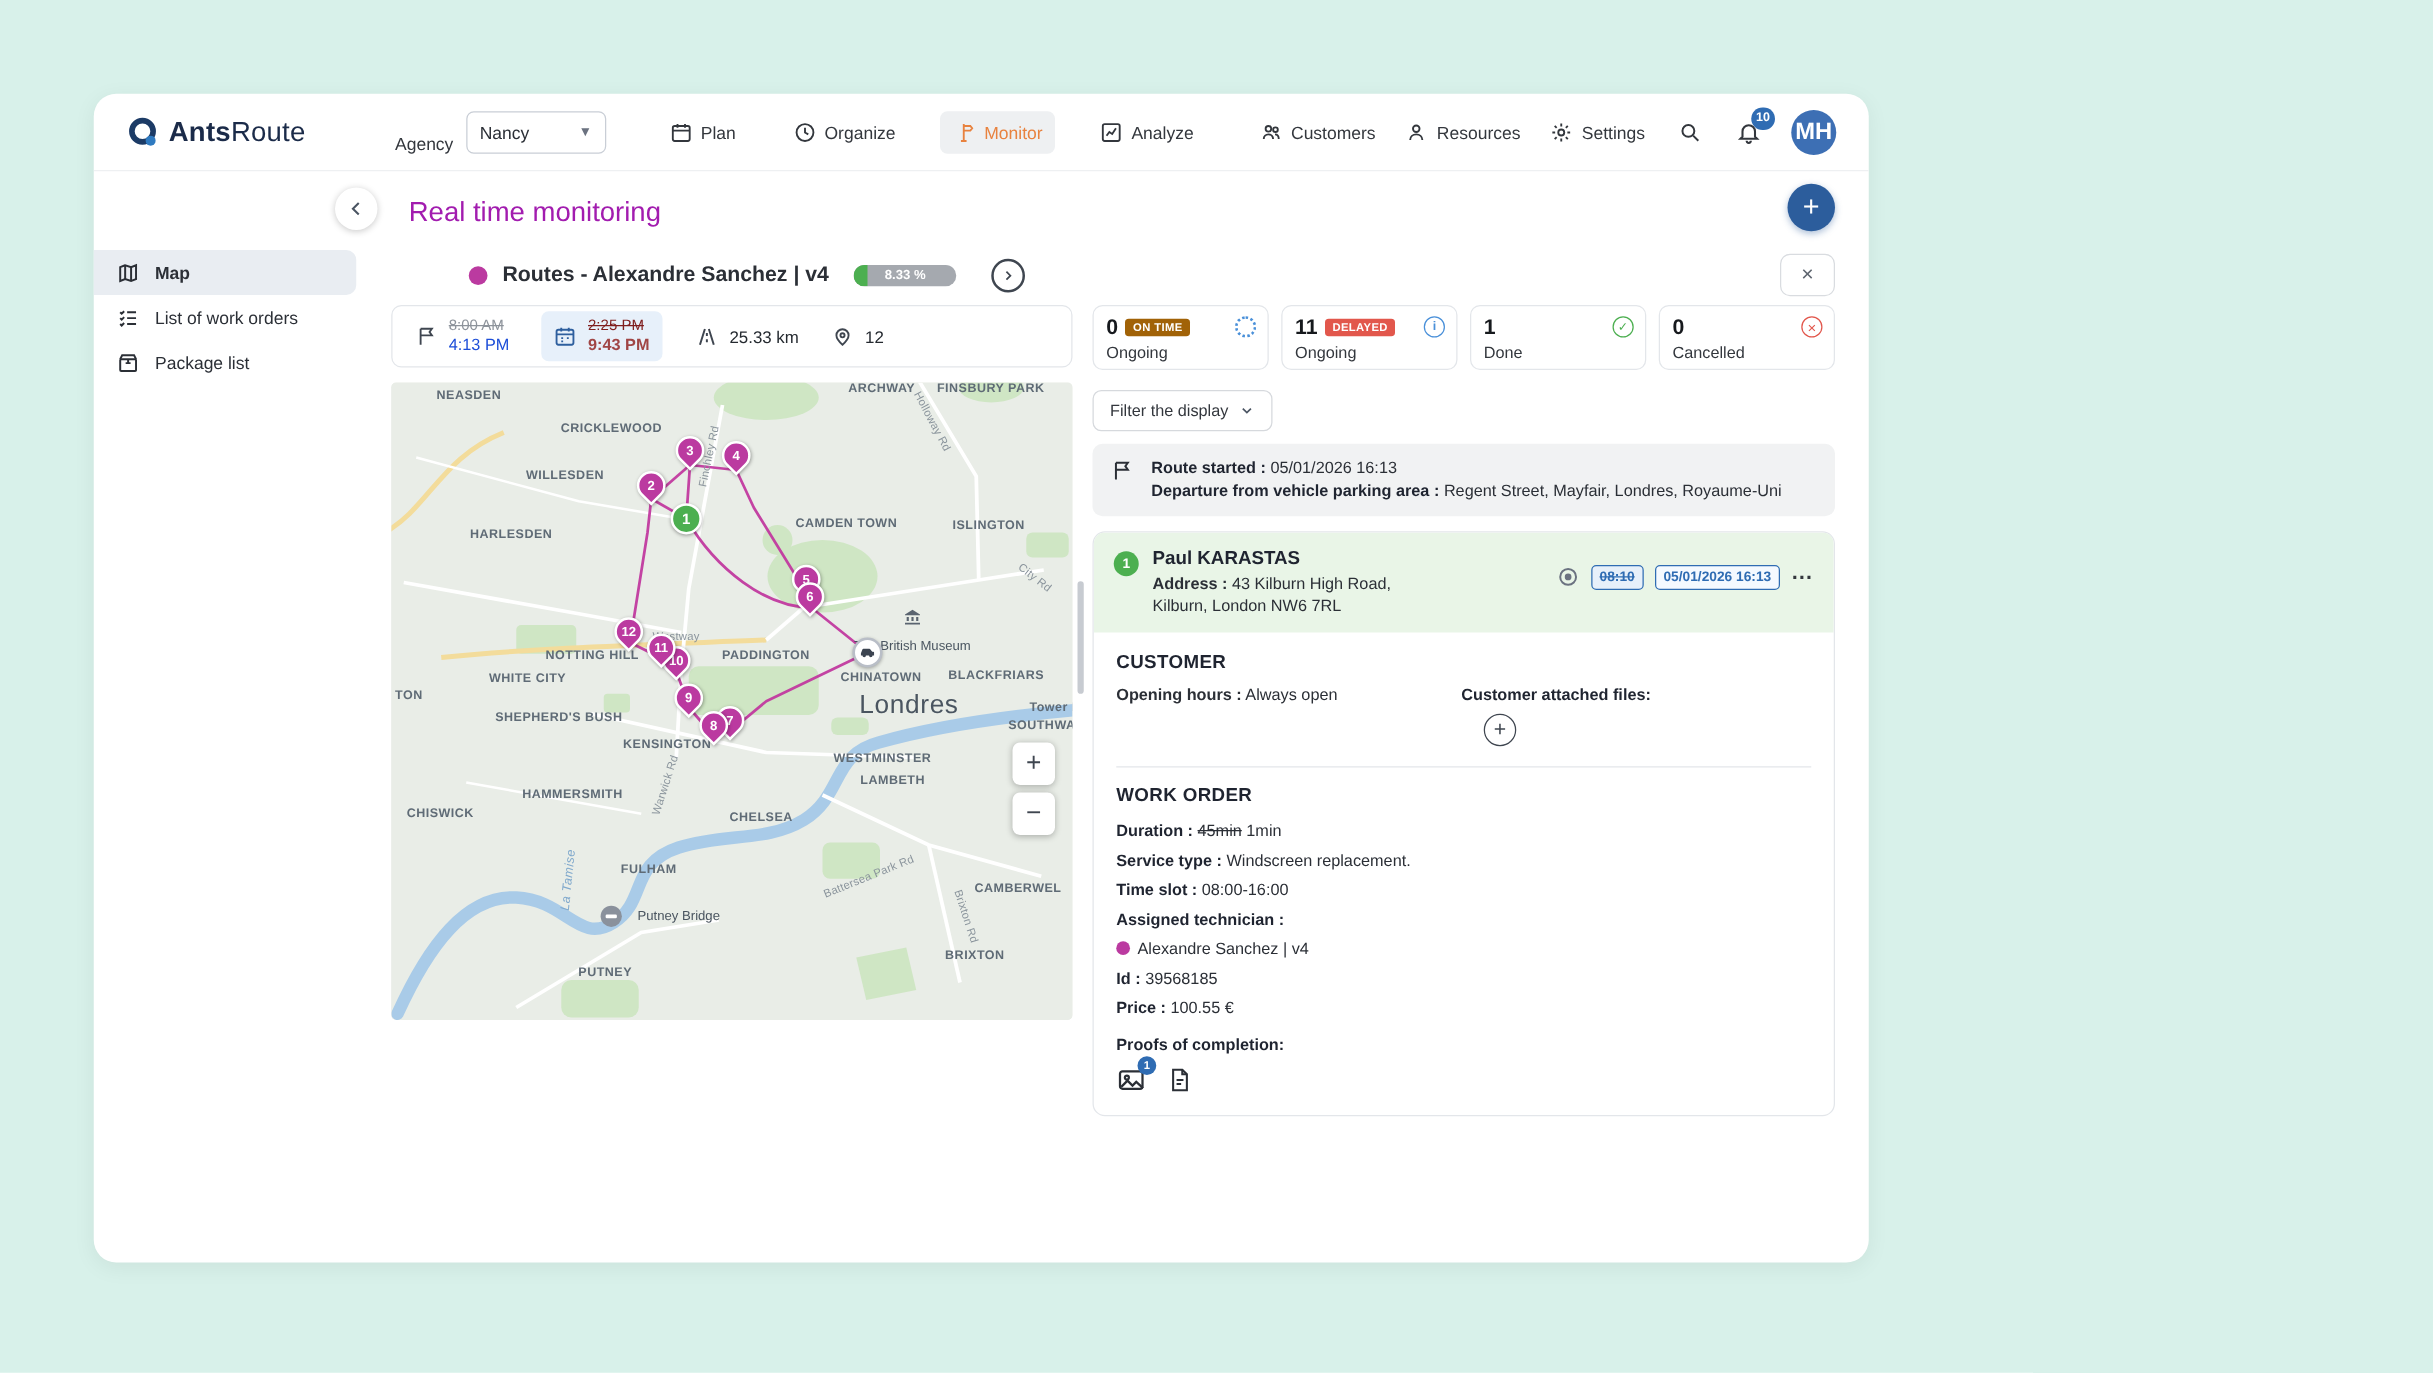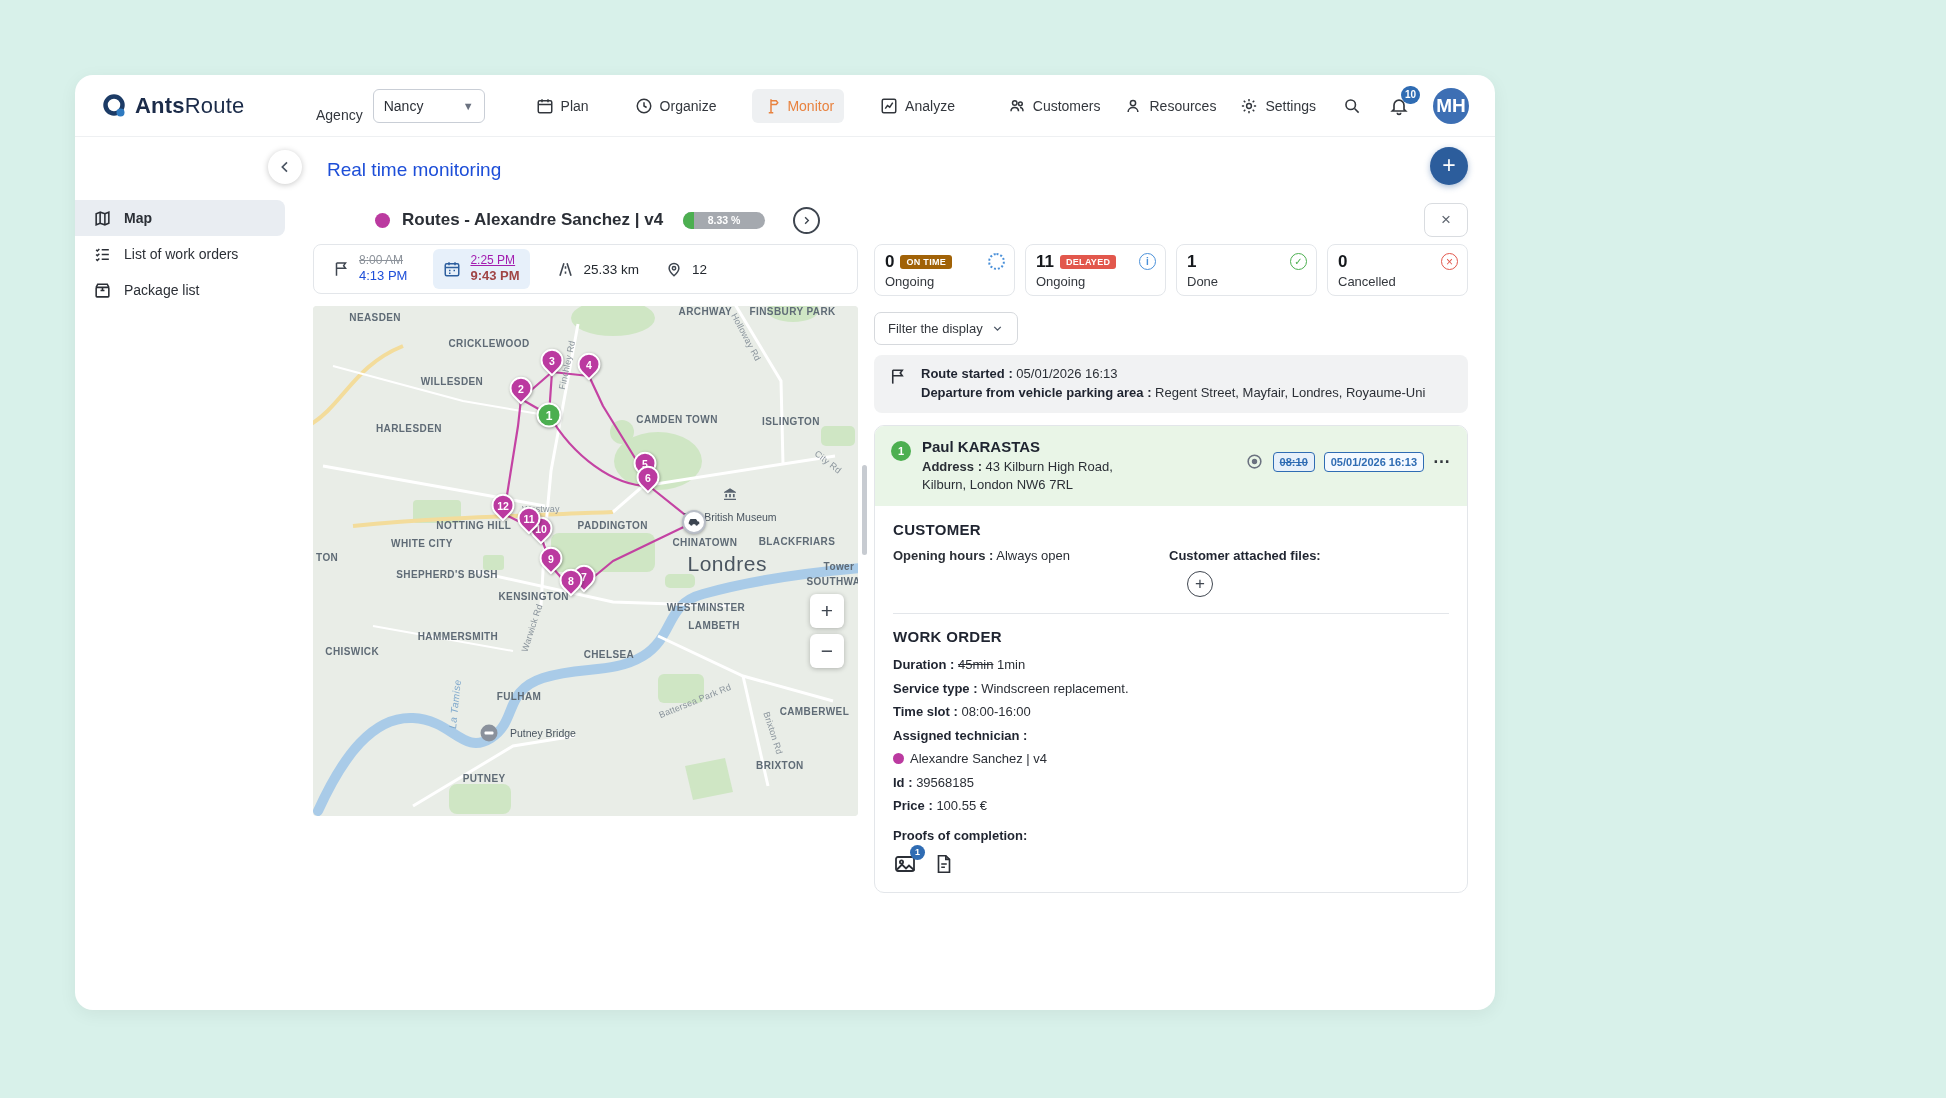--- a/index.html
+++ b/index.html
@@ -34,21 +34,21 @@
   
   .body-row{flex:1;display:flex;min-height:0;}
   .sidebar{flex:0 0 210px;padding-top:63px;}
   .side-item{height:36px;display:flex;align-items:center;gap:12px;padding:0 16px 0 18px;font-size:14px;color:#2b2f36;cursor:pointer;}
   .side-item svg{stroke:#2b2f36;flex:0 0 auto;}
   .side-item.active{background:#e9edf2;border-radius:0 8px 8px 0;font-weight:600;}
   .main{flex:1;position:relative;padding:0 27px 0 28px;min-width:0;}
   .main-header{height:65px;position:relative;display:flex;align-items:center;}
   .back-btn{position:absolute;left:-45px;top:13px;width:34px;height:34px;border-radius:50%;background:#fff;border:none;
     box-shadow:0 1px 6px rgba(0,0,0,.22);cursor:pointer;display:flex;align-items:center;justify-content:center;color:#4b5563;}
-  .page-title{font-size:19px;font-weight:500;color:#1d4ed8;margin-left:14px;}
+  .page-title{font-size:22px;font-weight:500;color:#a21caf;margin-left:14px;}
   .add-btn{position:absolute;right:0;top:10px;width:38px;height:38px;border-radius:50%;background:#2c5d9c;border:none;color:#fff;
     font-size:23px;line-height:1;cursor:pointer;box-shadow:0 2px 6px rgba(44,93,156,.4);display:flex;align-items:center;justify-content:center;padding-bottom:3px;}
 
   .columns{display:flex;gap:16px;position:relative;}
   .left-col{flex:0 0 545px;width:545px;}
   .right-col{flex:1;min-width:0;}
 
   
   .route-header{height:36px;display:flex;align-items:center;gap:12px;margin-bottom:6px;padding-left:62px;}
   .route-dot{width:15px;height:15px;border-radius:50%;background:#bb3aa0;flex:0 0 auto;}
@@ -60,21 +60,21 @@
     display:flex;align-items:center;justify-content:center;color:#3f4650;}
 
   .stats-bar{height:50px;border:1px solid #e3e6ea;border-radius:8px;display:flex;align-items:center;gap:26px;padding:0 18px;}
   .stat{display:flex;align-items:center;gap:9px;}
   .stat svg{stroke:#3f4650;flex:0 0 auto;}
   .stat-times{display:flex;flex-direction:column;line-height:1.25;}
   .old-time{font-size:12px;color:#8d939b;text-decoration:line-through;}
   .new-time{font-size:13px;color:#1d4ed8;}
   .stat.highlight{background:#e7f0fa;border-radius:6px;padding:4px 10px;}
   .stat.highlight svg{stroke:#2e5f9e;}
-  .stat.highlight .old-time{color:#a21caf;text-decoration:underline;}
+  .stat.highlight .old-time{color:#7f1d1d;}
   .stat.highlight .new-time{color:#a04545;font-weight:600;}
   .stat-value{font-size:13.5px;color:#24292f;}
 
   .map{position:relative;margin-top:12px;width:545px;height:510px;border-radius:4px;overflow:hidden;background:#e9ede7;}
   .map svg.base{position:absolute;inset:0;}
   .map-label{position:absolute;font-size:10px;font-weight:600;color:#5f6b76;letter-spacing:.4px;white-space:nowrap;z-index:3;}
   .map-label.big{font-size:21px;font-weight:500;color:#4a5560;letter-spacing:.5px;}
   .map-label.road{font-size:9px;font-weight:500;color:#8a949c;letter-spacing:.2px;}
   .map-label.water{font-size:10px;font-style:italic;font-weight:500;color:#7fa8cc;}
   .map-label.poi{font-size:10.5px;font-weight:500;color:#4a5560;letter-spacing:0;}

